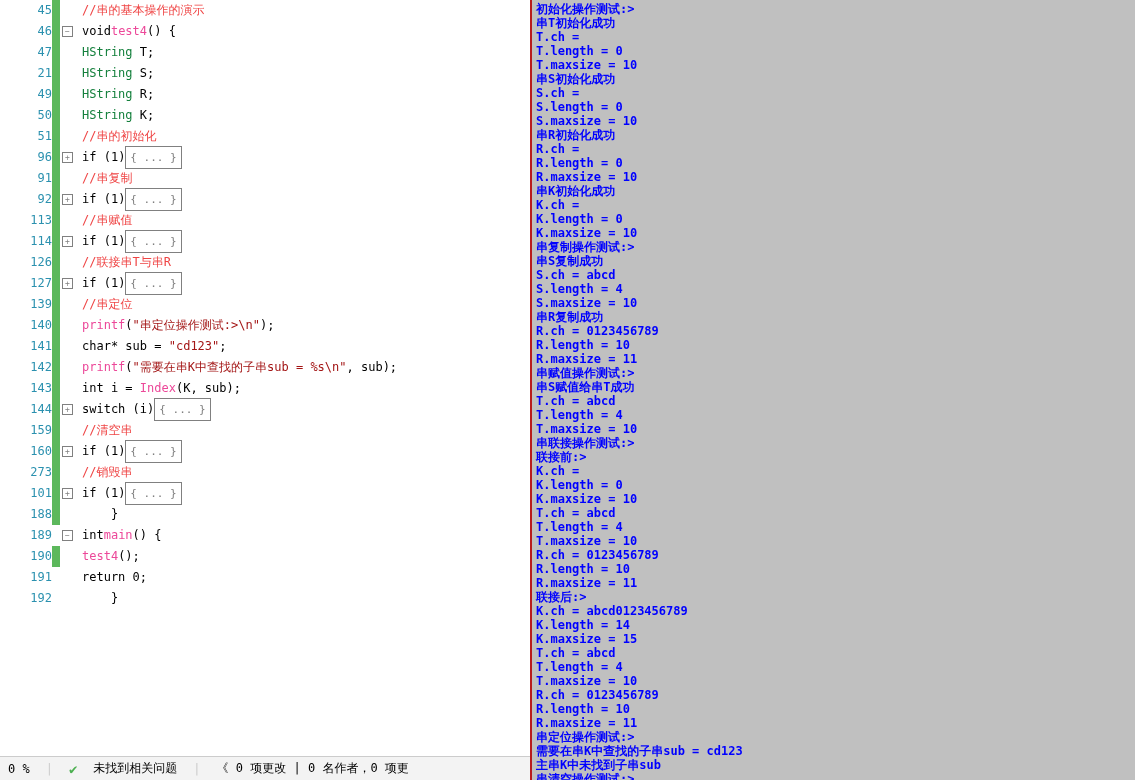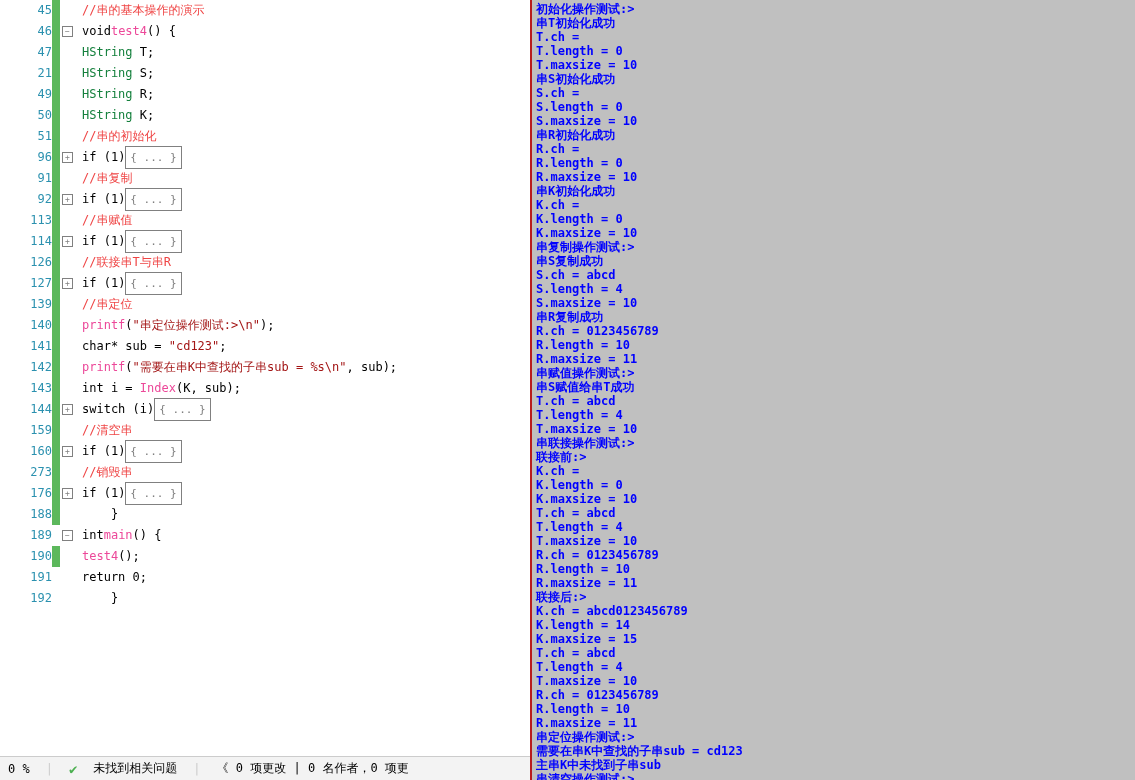--- a/index.html
+++ b/index.html
@@ -49,21 +49,21 @@
           <div class="line" style="justify-content:flex-end">127</div>
           <div class="line" style="justify-content:flex-end">139</div>
           <div class="line" style="justify-content:flex-end">140</div>
           <div class="line" style="justify-content:flex-end">141</div>
           <div class="line" style="justify-content:flex-end">142</div>
           <div class="line" style="justify-content:flex-end">143</div>
           <div class="line" style="justify-content:flex-end">144</div>
           <div class="line" style="justify-content:flex-end">159</div>
           <div class="line" style="justify-content:flex-end">160</div>
           <div class="line" style="justify-content:flex-end">273</div>
-          <div class="line" style="justify-content:flex-end">176</div>
+          <div class="line" style="justify-content:flex-end">101</div>
           <div class="line" style="justify-content:flex-end">188</div>
           <div class="line" style="justify-content:flex-end">189</div>
           <div class="line" style="justify-content:flex-end">190</div>
           <div class="line" style="justify-content:flex-end">191</div>
           <div class="line" style="justify-content:flex-end">192</div>
         </div>
       <div class="mark-col" id="marks">
           <div class="mark green"></div>
           <div class="mark green"></div>
           <div class="mark green"></div>

